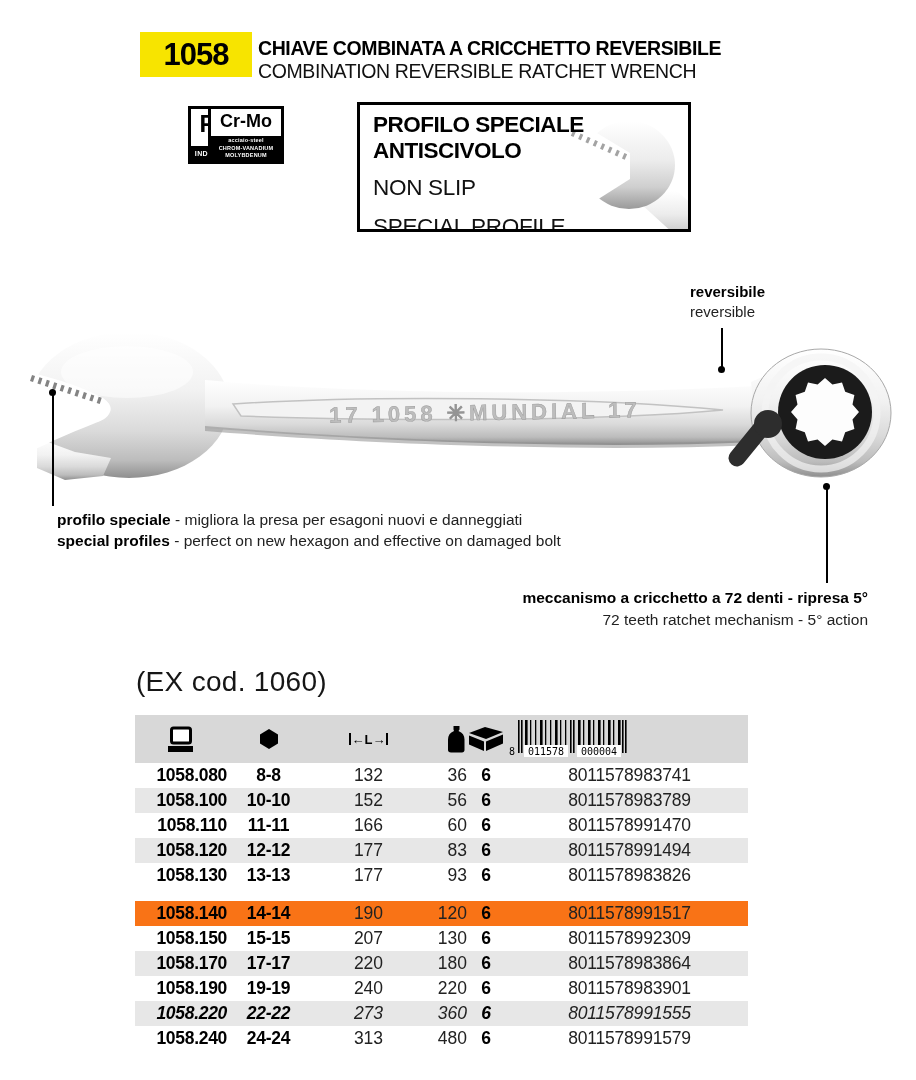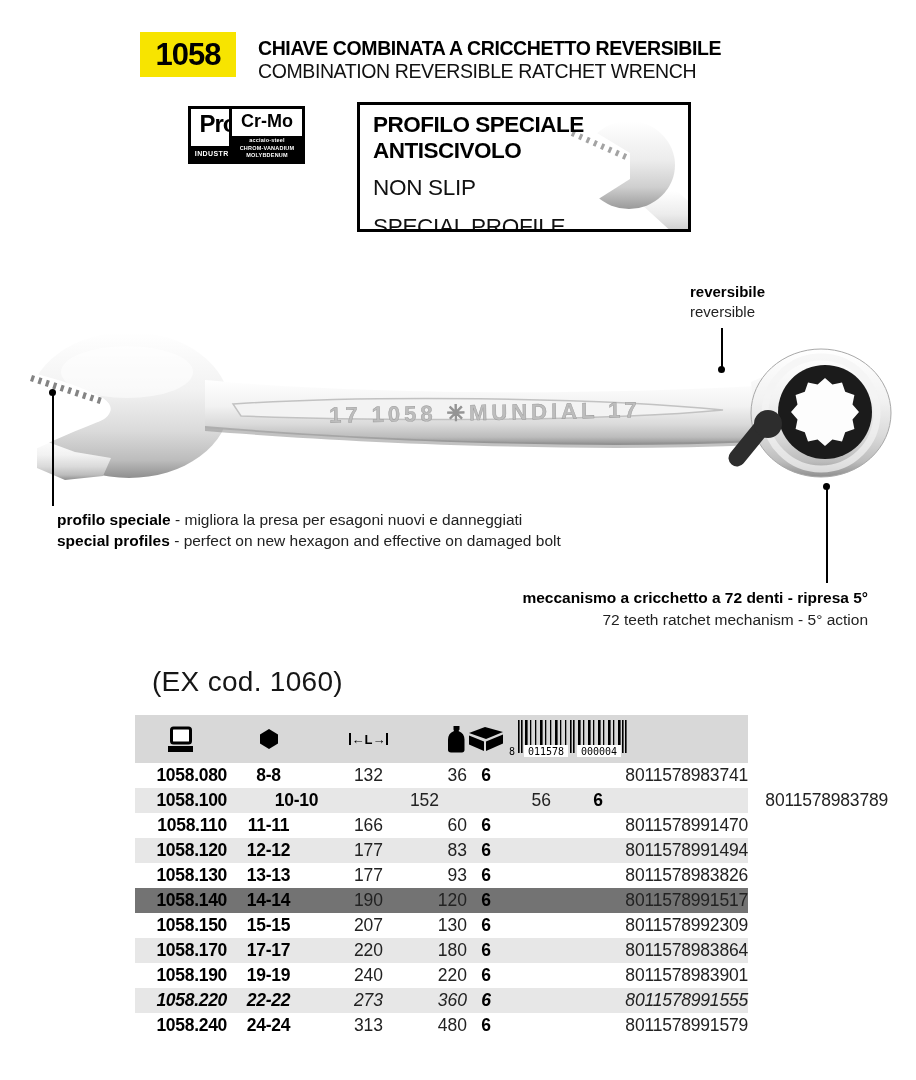--- a/index.html
+++ b/index.html
@@ -1,33 +1,33 @@
 <!DOCTYPE html>
 <html><head>
 <meta charset="utf-8">
 <style>
   html,body{margin:0;padding:0;background:#fff;}
   .page{position:relative;width:916px;height:1080px;background:#fff;overflow:hidden;
         font-family:"Liberation Sans", sans-serif;color:#000;}
 
   
-  .code-badge{position:absolute;left:140px;top:32px;width:96px;height:45px;
+  .code-badge{position:absolute;left:140px;top:32px;width:112px;height:45px;
       background:#f7e400;font-weight:bold;font-size:31px;text-align:center;line-height:45px;
       letter-spacing:-1px;}
   .title-block{position:absolute;left:258px;top:37px;}
   .title-it{font-weight:bold;font-size:19.5px;letter-spacing:-0.4px;line-height:23px;}
   .title-en{font-weight:normal;font-size:19.5px;letter-spacing:-0.4px;line-height:23px;color:#111;}
 
   
   .pro-badge{position:absolute;left:140px;top:106px;width:60px;height:58px;border:3px solid #000;
       box-sizing:border-box;background:#fff;margin-left:48px;}
   .pro-label{font-weight:bold;font-size:24px;text-align:center;margin-top:1px;letter-spacing:-1px;}
   .pro-sub{position:absolute;left:0;right:0;bottom:0;height:15px;background:#000;color:#fff;
       font-size:7px;font-weight:bold;text-align:center;line-height:15px;letter-spacing:.4px;}
-  .crmo-badge{position:absolute;left:229px;top:106px;width:76px;height:58px;border:3px solid #000;
+  .crmo-badge{position:absolute;left:208px;top:106px;width:76px;height:58px;border:3px solid #000;
       box-sizing:border-box;background:#fff;}
   .crmo-label{font-weight:bold;font-size:18px;text-align:center;margin-top:2px;}
   .crmo-sub{position:absolute;left:0;right:0;bottom:0;height:24px;background:#000;color:#fff;
       font-size:5.5px;font-weight:bold;text-align:center;line-height:7.5px;padding-top:1px;letter-spacing:.2px;}
 
   
   .feature-box{position:absolute;left:357px;top:102px;width:334px;height:130px;border:3px solid #000;
       box-sizing:border-box;background:#fff;overflow:hidden;}
   .fb-text{position:absolute;left:13px;top:7px;z-index:2;}
   .fb-bold{font-weight:bold;font-size:22.5px;line-height:26px;letter-spacing:-0.5px;}
@@ -37,41 +37,41 @@
   
   .pline{position:absolute;width:2px;background:#000;}
   .pdot{position:absolute;width:7px;height:7px;border-radius:50%;background:#000;}
   .callout{position:absolute;font-size:15px;line-height:20px;}
   .co-bold{font-weight:bold;}
   .co-plain{color:#222;}
   .callout-reversible{left:690px;top:282px;}
   .callout-profile{left:57px;top:509px;font-size:15.5px;line-height:21px;}
   .callout-ratchet{right:48px;top:587px;text-align:right;font-size:15.5px;line-height:21.5px;}
 
-  .ex-code{position:absolute;left:152px;top:666px;font-size:28px;color:#161616;letter-spacing:.3px;}
+  .ex-code{position:absolute;left:136px;top:666px;font-size:28px;color:#161616;letter-spacing:.3px;}
 
   
   .spec-table{position:absolute;left:135px;top:715px;width:613px;}
   .thead{display:grid;grid-template-columns:92px 83px 117px 40px 38px 243px;height:48px;
       background:#d8d8d8;align-items:center;}
   .hcell{display:flex;align-items:center;justify-content:center;height:100%;}
   .hcell.h-wt{justify-content:flex-end;padding-right:2px;box-sizing:border-box;}
   .hcell.h-ean{justify-content:flex-start;padding-left:4px;box-sizing:border-box;}
   .len-icon{display:inline-flex;align-items:center;font-weight:bold;font-size:13px;gap:1px;}
   .len-icon .endbar{width:2px;height:12px;background:#000;}
   .trow{display:grid;grid-template-columns:92px 83px 117px 40px 38px 243px;height:25px;
       line-height:25px;font-size:17.5px;}
   .trow.alt{background:#e7e7e7;}
   .cell{white-space:nowrap;overflow:visible;}
   .c-code{font-weight:bold;text-align:right;letter-spacing:-0.3px;}
   .c-hex{font-weight:bold;text-align:center;letter-spacing:-0.3px;}
   .c-len{text-align:center;color:#222;}
   .c-wt{text-align:right;color:#222;}
   .c-pack{font-weight:bold;text-align:center;}
-  .c-ean{text-align:right;padding-left:6px;color:#222;letter-spacing:-0.2px;}
+  .c-ean{text-align:center;padding-left:6px;color:#222;letter-spacing:-0.2px;}
   .barcode-digits{font-family:"DejaVu Sans Mono", monospace;}
 </style>
 </head>
 <body>
 
 <div class="page">
 
   <div class="code-badge" style="background: rgb(247, 228, 0);">1058</div>
   <div class="title-block">
     <div class="title-it">CHIAVE COMBINATA A CRICCHETTO REVERSIBILE</div>
@@ -236,21 +236,21 @@
     </div>
     <div>
         <div class="trow">
           <div class="cell c-code">1058.080</div>
           <div class="cell c-hex">8-8</div>
           <div class="cell c-len">132</div>
           <div class="cell c-wt">36</div>
           <div class="cell c-pack">6</div>
           <div class="cell c-ean">8011578983741</div>
         </div>
-        <div class="trow alt" style="background: rgb(231, 231, 231); gap: 28px;">
+        <div class="trow alt" style="background: rgb(231, 231, 231);">
           <div class="cell c-code">1058.100</div>
           <div class="cell c-hex">10-10</div>
           <div class="cell c-len">152</div>
           <div class="cell c-wt">56</div>
           <div class="cell c-pack">6</div>
           <div class="cell c-ean">8011578983789</div>
         </div>
         <div class="trow">
           <div class="cell c-code">1058.110</div>
           <div class="cell c-hex">11-11</div>
@@ -268,21 +268,21 @@
           <div class="cell c-ean">8011578991494</div>
         </div>
         <div class="trow">
           <div class="cell c-code">1058.130</div>
           <div class="cell c-hex">13-13</div>
           <div class="cell c-len">177</div>
           <div class="cell c-wt">93</div>
           <div class="cell c-pack">6</div>
           <div class="cell c-ean">8011578983826</div>
         </div>
-        <div class="trow alt" style="background: #737373;">
+        <div class="trow alt" style="background: #f97316; margin-top: 13px;">
           <div class="cell c-code">1058.140</div>
           <div class="cell c-hex">14-14</div>
           <div class="cell c-len">190</div>
           <div class="cell c-wt">120</div>
           <div class="cell c-pack">6</div>
           <div class="cell c-ean">8011578991517</div>
         </div>
         <div class="trow">
           <div class="cell c-code">1058.150</div>
           <div class="cell c-hex">15-15</div>

